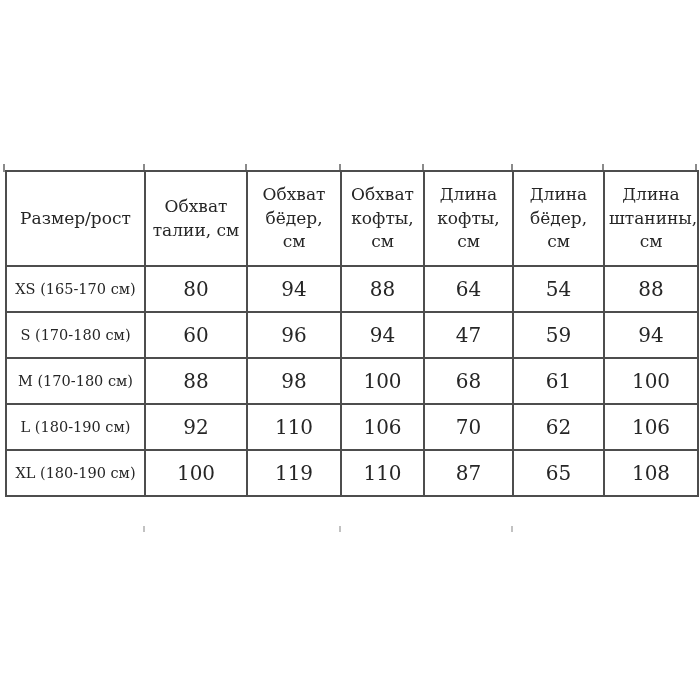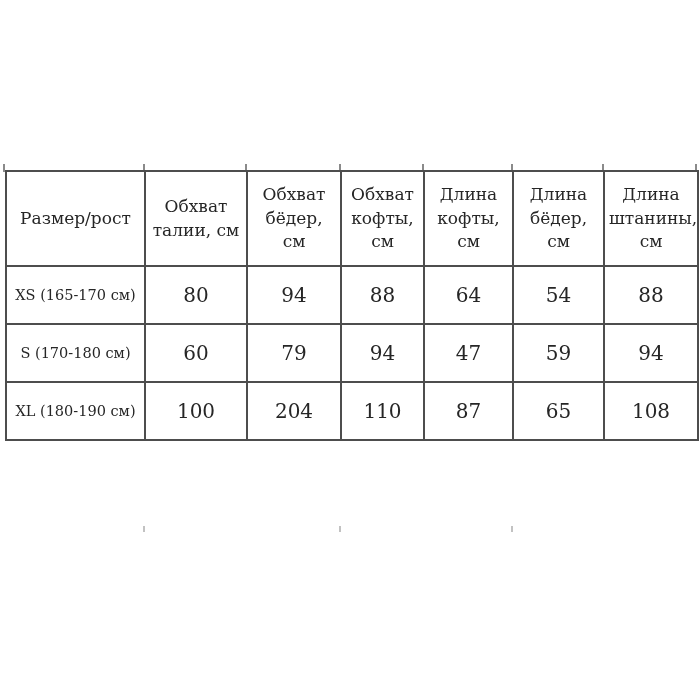--- a/index.html
+++ b/index.html
@@ -34,21 +34,21 @@
   }
   .size-table thead tr {
     height: 95px;
   }
   .size-table thead th {
     font-weight: normal;
     font-size: 17px;
     line-height: 1.4;
   }
   .size-table tbody tr {
-    height: 58px;
+    height: 46px;
   }
   .size-table tbody td {
     font-size: 20px;
   }
   .size-table tbody td.row-label {
     font-size: 14.5px;
   }
   
   .tick {
     position: absolute;
@@ -103,30 +103,48 @@
         <td>80</td>
         <td>94</td>
         <td>88</td>
         <td>64</td>
         <td>54</td>
         <td>88</td>
       </tr>
       <tr>
         <td class="row-label">S (170-180 см)</td>
         <td>60</td>
-        <td>79</td>
+        <td>96</td>
         <td>94</td>
         <td>47</td>
         <td>59</td>
         <td>94</td>
       </tr>
       <tr>
+        <td class="row-label">M (170-180 см)</td>
+        <td>88</td>
+        <td>98</td>
+        <td>100</td>
+        <td>68</td>
+        <td>61</td>
+        <td>100</td>
+      </tr>
+      <tr>
+        <td class="row-label">L (180-190 см)</td>
+        <td>92</td>
+        <td>110</td>
+        <td>106</td>
+        <td>70</td>
+        <td>62</td>
+        <td>106</td>
+      </tr>
+      <tr>
         <td class="row-label">XL (180-190 см)</td>
         <td>100</td>
-        <td>204</td>
+        <td>119</td>
         <td>110</td>
         <td>87</td>
         <td>65</td>
         <td>108</td>
       </tr>
     </tbody>
   </table>
 </div>
 
 </body></html>

